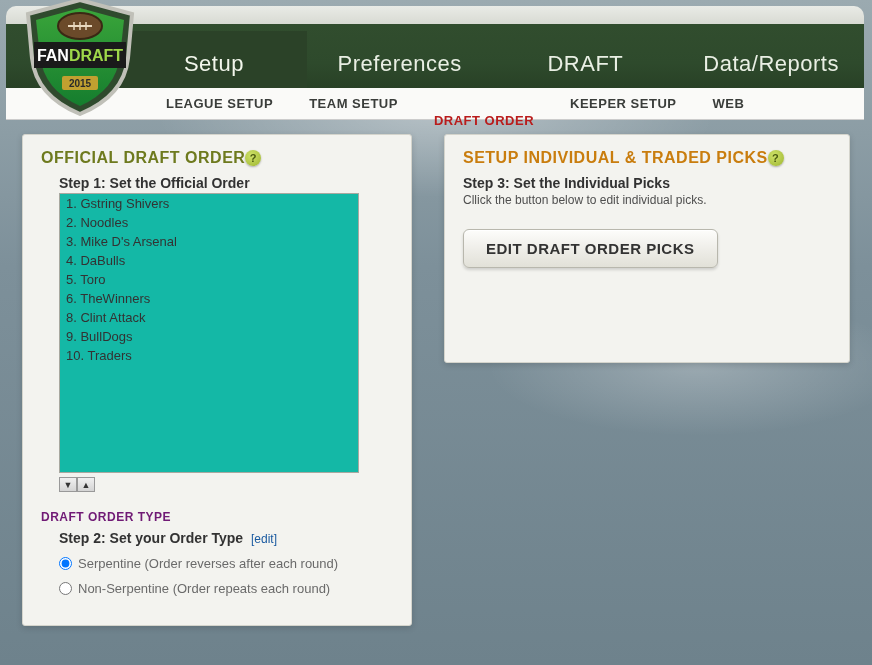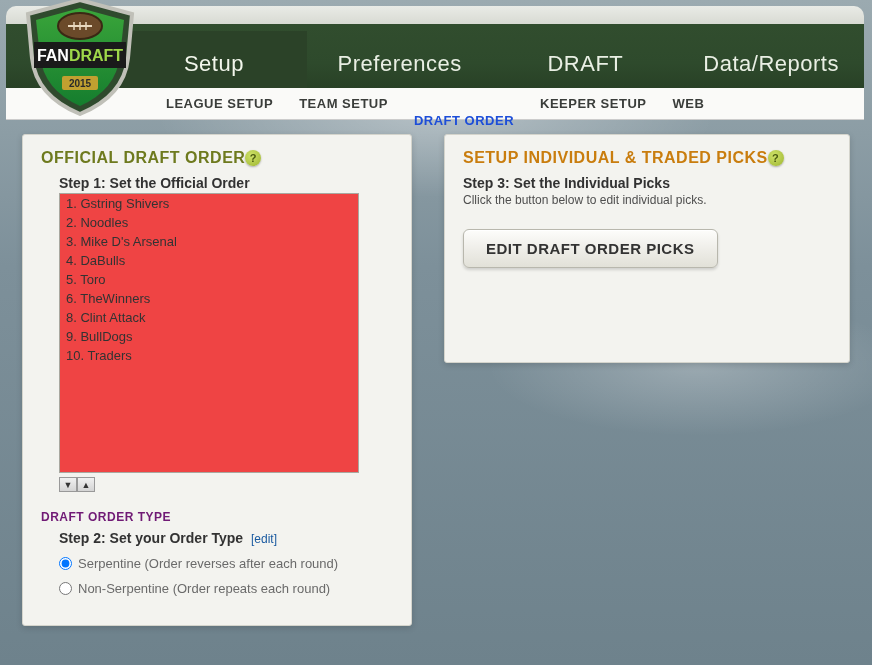--- a/index.html
+++ b/index.html
@@ -59,31 +59,31 @@
   }
   .sub-nav {
     position: absolute;
     left: 6px; right: 8px; top: 88px;
     height: 32px;
     background: #fafaf8;
     border-bottom: 1px solid #ccc;
     display: flex;
     align-items: center;
     padding-left: 160px;
-    gap: 26px;
+    gap: 36px;
   }
   .sub-nav-item {
     color: #3a3d3a;
     font-size: 13px;
     font-weight: bold;
     letter-spacing: 0.5px;
     cursor: pointer;
   }
   .sub-nav-item.active {
-    color: #1d4ed8;
+    color: #b91c1c;
     margin-top: 33px;
   }
   .logo {
     position: absolute;
     left: 10px; top: -4px;
     width: 140px; height: 125px;
     z-index: 10;
   }
   .shield {
     position: absolute;
@@ -146,21 +146,21 @@
     font-size: 12px;
     margin-left: 18px;
     margin-bottom: 8px;
   }
   .listbox-wrap {
     margin-left: 18px;
   }
   .listbox {
     width: 300px;
     height: 280px;
-    background: #ef4444;
+    background: #14b8a6;
     border: 1px solid #a8a8a0;
     overflow-y: scroll;
     font-size: 13px;
     color: #333;
   }
   .listbox-item {
     padding: 2px 6px;
     cursor: pointer;
     white-space: nowrap;
   }

